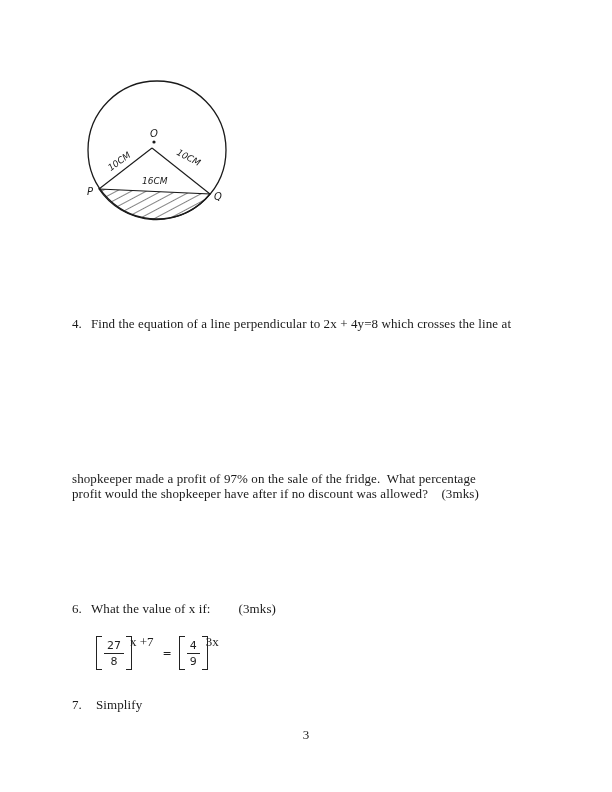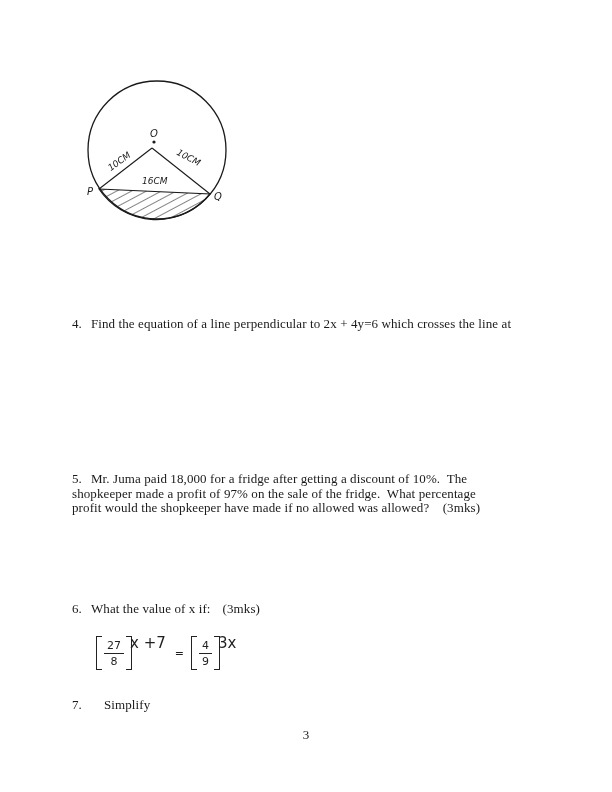--- a/index.html
+++ b/index.html
@@ -29,22 +29,22 @@
     white-space: pre;
     font-size: 13px;
     line-height: 14.6px;
     letter-spacing: 0.1px;
   }
   .qnum { margin-right: 9px; }
   #q4 { top: 317px; }
   #q5 { top: 472px; }
   #q6 { top: 602px; }
   #q7 { top: 698px; }
-  .marks { margin-left: 12px; }
-  .q7body { margin-left: 22px; }
+  .marks { margin-left: 28px; }
+  .q7body { margin-left: 14px; }
 
   
   .equation {
     position: absolute; left: 96px; top: 636px;
     display: flex; align-items: center;
     font-family: "DejaVu Sans", sans-serif;
     font-size: 11px;
     color: #1f1f1f;
   }
   .fracwrap { display: flex; align-items: center; }
@@ -52,21 +52,21 @@
     width: 5px; height: 32px;
     border: 1.6px solid #222; border-right: none;
   }
   .rbrk {
     width: 5px; height: 32px;
     border: 1.6px solid #222; border-left: none;
   }
   .frac { display: flex; flex-direction: column; align-items: center; padding: 2px 2px; }
   .num { border-bottom: 1.2px solid #222; padding: 0 3px 1px; }
   .den { padding-top: 1px; }
-  .exp { font-size: 15px; align-self: flex-start; position: relative; top: -2px; left: -2px; }
+  .exp { font-size: 13px; align-self: flex-start; position: relative; top: -2px; left: -2px; font-family: Liberation Serif, serif; }
   .eqsign { margin: 0 7px; }
 
   
   .pagenum {
     position: absolute; top: 727px; left: 0;
     width: 612px; text-align: center;
     font-size: 13px;
   }
 </style>
 </head>
@@ -89,27 +89,26 @@
       <text x="90" y="67" class="hw hw-pt">O</text>
       <text x="27" y="125" class="hw hw-pt">P</text>
       <text x="154" y="130" class="hw hw-pt">Q</text>
       <text x="48" y="97" class="hw" transform="rotate(-36 56 95)">10CM</text>
       <text x="115" y="88" class="hw" transform="rotate(28 123 88)">10CM</text>
       <text x="82" y="114" class="hw">16CM</text>
     </svg>
   </div>
 
   <div class="q" id="q4">
-    <div class="line"><span class="qnum">4.</span><span>Find the equation of a line perpendicular to 2x + 4y=6 which crosses the line at</span></div>
+    <div class="line"><span class="qnum">4.</span><span>Find the equation of a line perpendicular to 2x + 4y=8 which crosses the line at</span></div>
   </div>
 
   <div class="q" id="q5">
-    <div class="line"><span class="qnum">5.</span><span>Mr. Juma paid 18,000 for a fridge after getting a discount of 10%.  The</span></div>
     <div class="line">shopkeeper made a profit of 97% on the sale of the fridge.  What percentage</div>
-    <div class="line">profit would the shopkeeper have made if no allowed was allowed?    (3mks)</div>
+    <div class="line">profit would the shopkeeper have after if no discount was allowed?    (3mks)</div>
   </div>
 
   <div class="q" id="q6">
     <div class="line"><span class="qnum">6.</span><span>What the value of x if:</span><span class="marks">(3mks)</span></div>
   </div>
 
   <div class="equation">
     <span class="fracwrap">
       <span class="lbrk"></span>
       <span class="frac">

